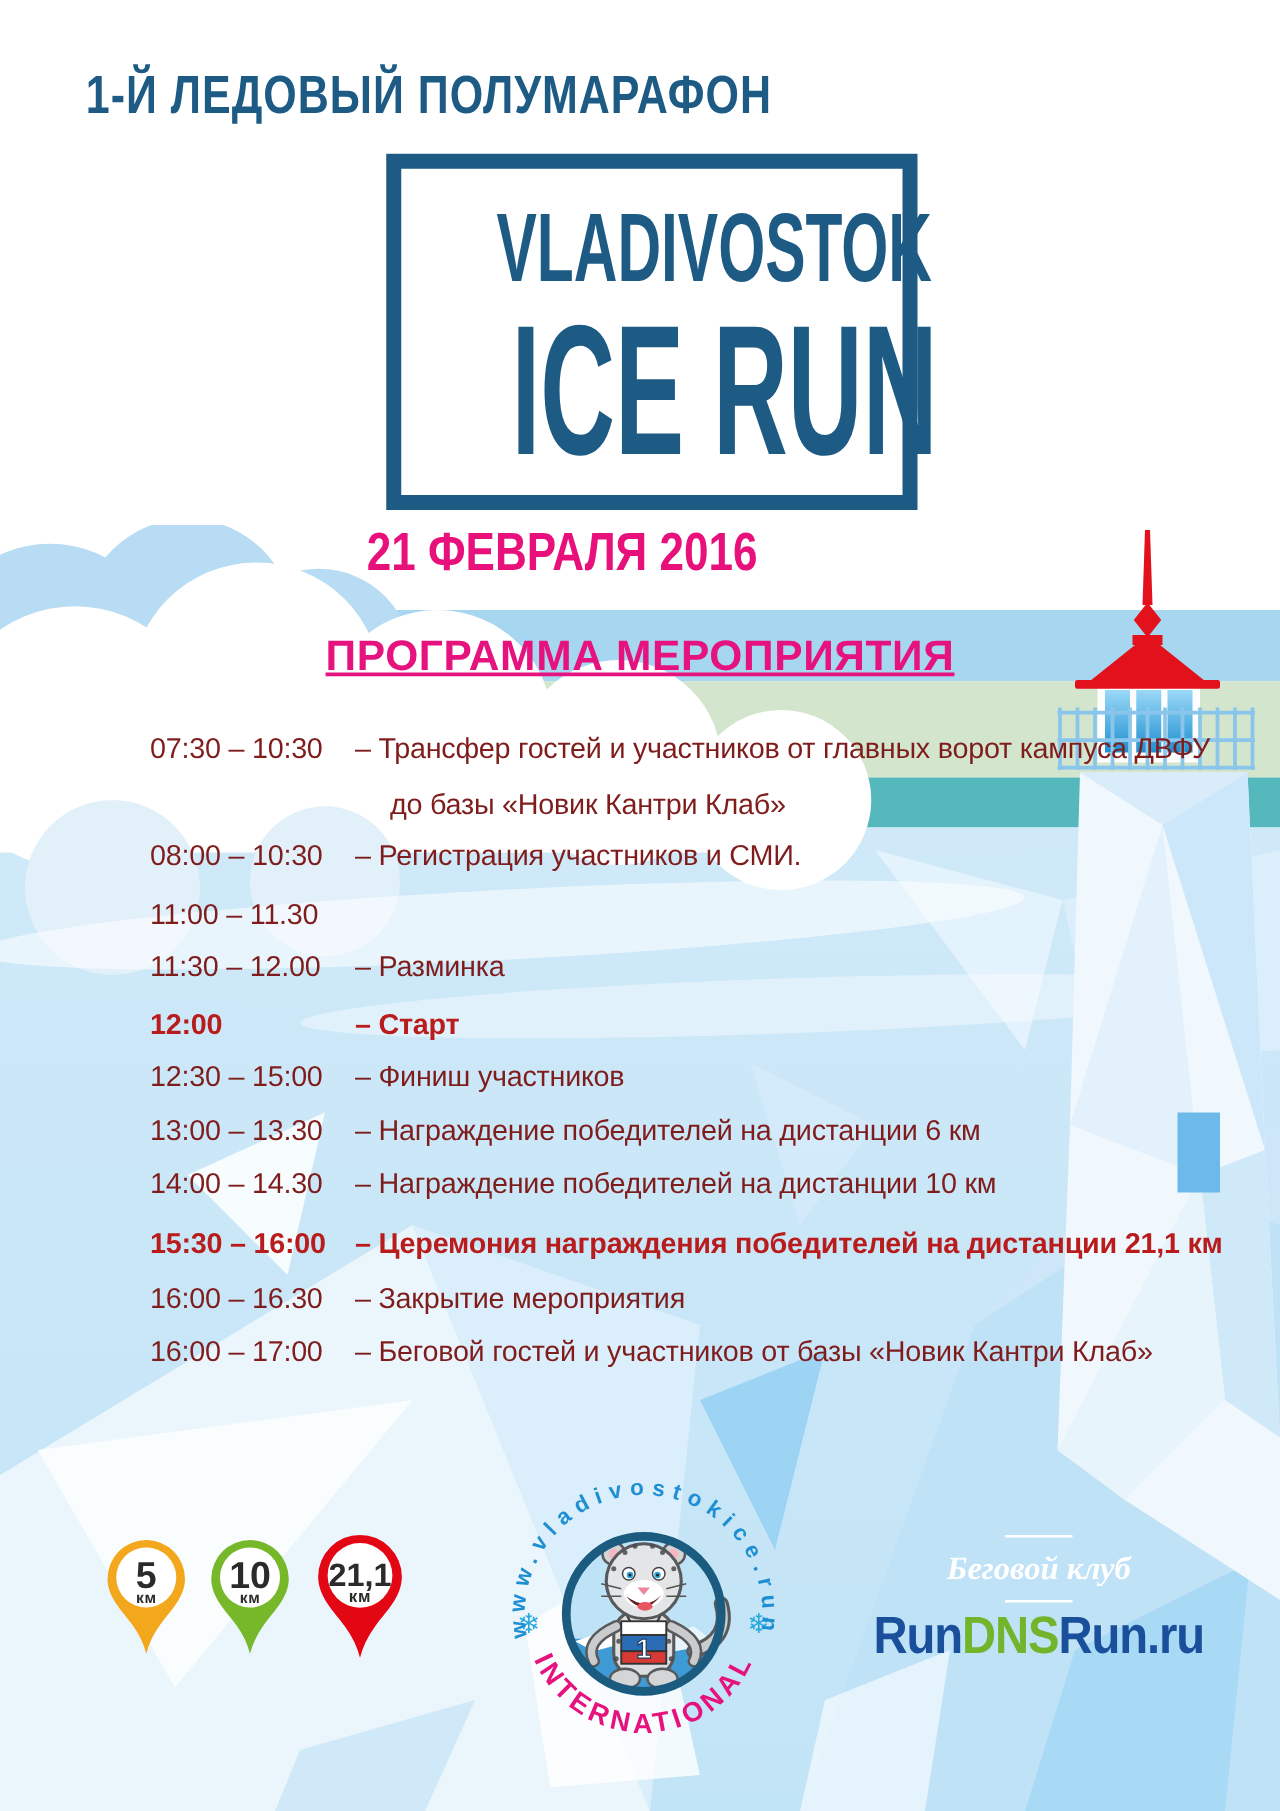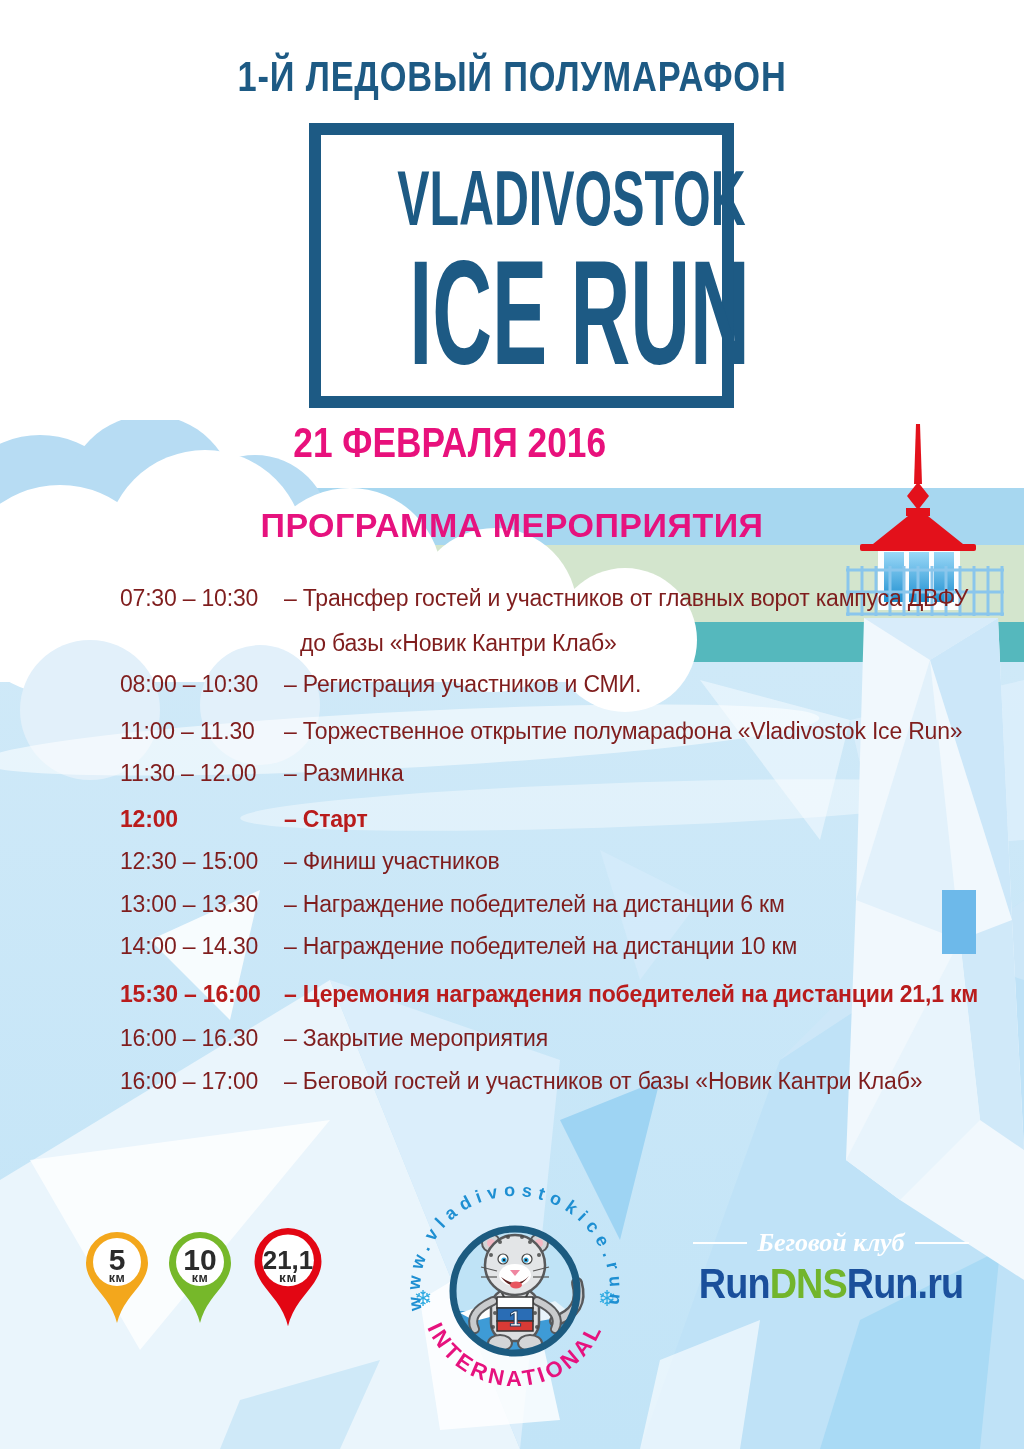--- a/index.html
+++ b/index.html
@@ -1,61 +1,61 @@
 <!DOCTYPE html>
 <html><head>
 <meta charset="utf-8">
 <style>
   html,body{margin:0;padding:0;background:#ffffff;}
   .poster{position:relative;width:1024px;height:1449px;margin:0 auto;background:#ffffff;overflow:hidden;
           font-family:"Liberation Sans",sans-serif;}
   
-  .pre-title{position:absolute;top:52px;left:0;width:1024px;text-align:center;}
+  .pre-title{position:absolute;top:52px;left:0;width:1024px;text-align:left;}
   .pre-title span{display:inline-block;font-size:43px;font-weight:bold;color:#1d5a84;
                   transform:scaleX(.8);transform-origin:center;letter-spacing:1px;white-space:nowrap;}
   .logo-box{position:absolute;left:309px;top:123px;width:401px;height:261px;border:12px solid #1d5a84;
             text-align:center;}
   .logo-line1{margin-top:24px;font-size:78px;font-weight:bold;color:#1d5a84;line-height:1;
               transform:scaleX(.62);transform-origin:center;white-space:nowrap;}
   .logo-line2{margin-top:2px;font-size:148px;font-weight:bold;color:#1d5a84;line-height:1;
               transform:scaleX(.56);transform-origin:center;white-space:nowrap;}
   .date-line{position:absolute;top:418px;left:0;width:900px;text-align:center;}
   .date-line span{display:inline-block;font-size:43px;font-weight:bold;color:#e8117c;
                   transform:scaleX(.82);transform-origin:center;white-space:nowrap;}
   
   .band{position:absolute;left:0;width:1024px;}
   .band-sky{top:488px;height:57px;background:#a7d7f0;}
   .band-green{top:545px;height:77px;background:#d3e5cd;}
   .band-teal{top:622px;height:40px;background:#55b8bd;}
   .band-main{top:662px;height:787px;background:linear-gradient(180deg,#cfe9f8,#c2e4f7);}
   .scenery{position:absolute;left:0;top:420px;width:1024px;height:1029px;}
   
   .program-heading{position:absolute;top:506px;left:0;width:1024px;text-align:center;
-                   font-size:34px;font-weight:bold;color:#e6127e;letter-spacing:.5px;}
+                   font-size:34px;font-weight:bold;color:#e6127e;letter-spacing:.5px;text-decoration:underline;}
   .sched{position:absolute;left:0;top:0;width:1024px;height:1449px;pointer-events:none;}
   .row{position:absolute;left:0;width:1024px;height:30px;font-size:23px;color:#7f1d1d;
        letter-spacing:-.2px;white-space:nowrap;}
   .row .t{position:absolute;left:120px;}
   .row .d{position:absolute;left:284px;}
-  .row.cont .d{left:300px;text-align:right;}
+  .row.cont .d{left:312px;text-align:right;}
   .row.bold{font-weight:bold;color:#b91c1c;}
   
   .pin{position:absolute;}
   .pin text{font-family:"Liberation Sans",sans-serif;font-weight:bold;fill:#2b2b2b;text-anchor:middle;}
   .pin-val{font-size:30px;}
   .pin-unit{font-size:12.5px;letter-spacing:.5px;}
   .pin--wide .pin-val{font-size:24px;}
   
   .mascot{position:absolute;left:405px;top:1171px;}
   .arc-top{font-family:"Liberation Sans",sans-serif;font-weight:bold;font-size:18px;fill:#1e8fd2;letter-spacing:6px;}
   .arc-bottom{font-family:"Liberation Sans",sans-serif;font-weight:bold;font-size:22px;fill:#e6127e;letter-spacing:3.5px;}
   .flake{font-family:"DejaVu Sans",sans-serif;font-size:22px;fill:#2aa9e1;text-anchor:middle;}
   
   .club{position:absolute;left:676px;top:1228px;width:310px;text-align:center;}
-  .club-top{display:flex;align-items:center;justify-content:center;gap:10px;}
+  .club-top{display:flex;align-items:center;justify-content:center;gap:10px;flex-direction:column;}
   .club-line{display:inline-block;width:54px;height:2px;background:#ffffff;}
   .club-tagline{font-family:"Liberation Serif",serif;font-style:italic;font-weight:bold;
                 font-size:26px;color:#ffffff;white-space:nowrap;}
   .club-name{margin-top:2px;font-size:42px;font-weight:bold;letter-spacing:-1px;
              transform:scaleX(.9);transform-origin:center;white-space:nowrap;}
   .cn-blue{color:#1a4f9b;} .cn-green{color:#72b52c;}
 </style>
 </head>
 <body>
 
@@ -172,21 +172,20 @@
       </div>
     <div class="row cont" style="top:630px">
         <span class="d">до базы «Новик Кантри Клаб»</span>
       </div>
     <div class="row" style="top:671px">
         <span class="t">08:00 – 10:30</span>
         <span class="d">– Регистрация участников и СМИ.</span>
       </div>
     <div class="row" style="top:718px">
         <span class="t">11:00 – 11.30</span>
-        <span class="d">– Торжественное открытие полумарафона «Vladivostok Ice Run»</span>
       </div>
     <div class="row" style="top:760px">
         <span class="t">11:30 – 12.00</span>
         <span class="d">– Разминка</span>
       </div>
     <div class="row bold" style="top:806px">
         <span class="t">12:00</span>
         <span class="d">– Старт</span>
       </div>
     <div class="row" style="top:848px">

